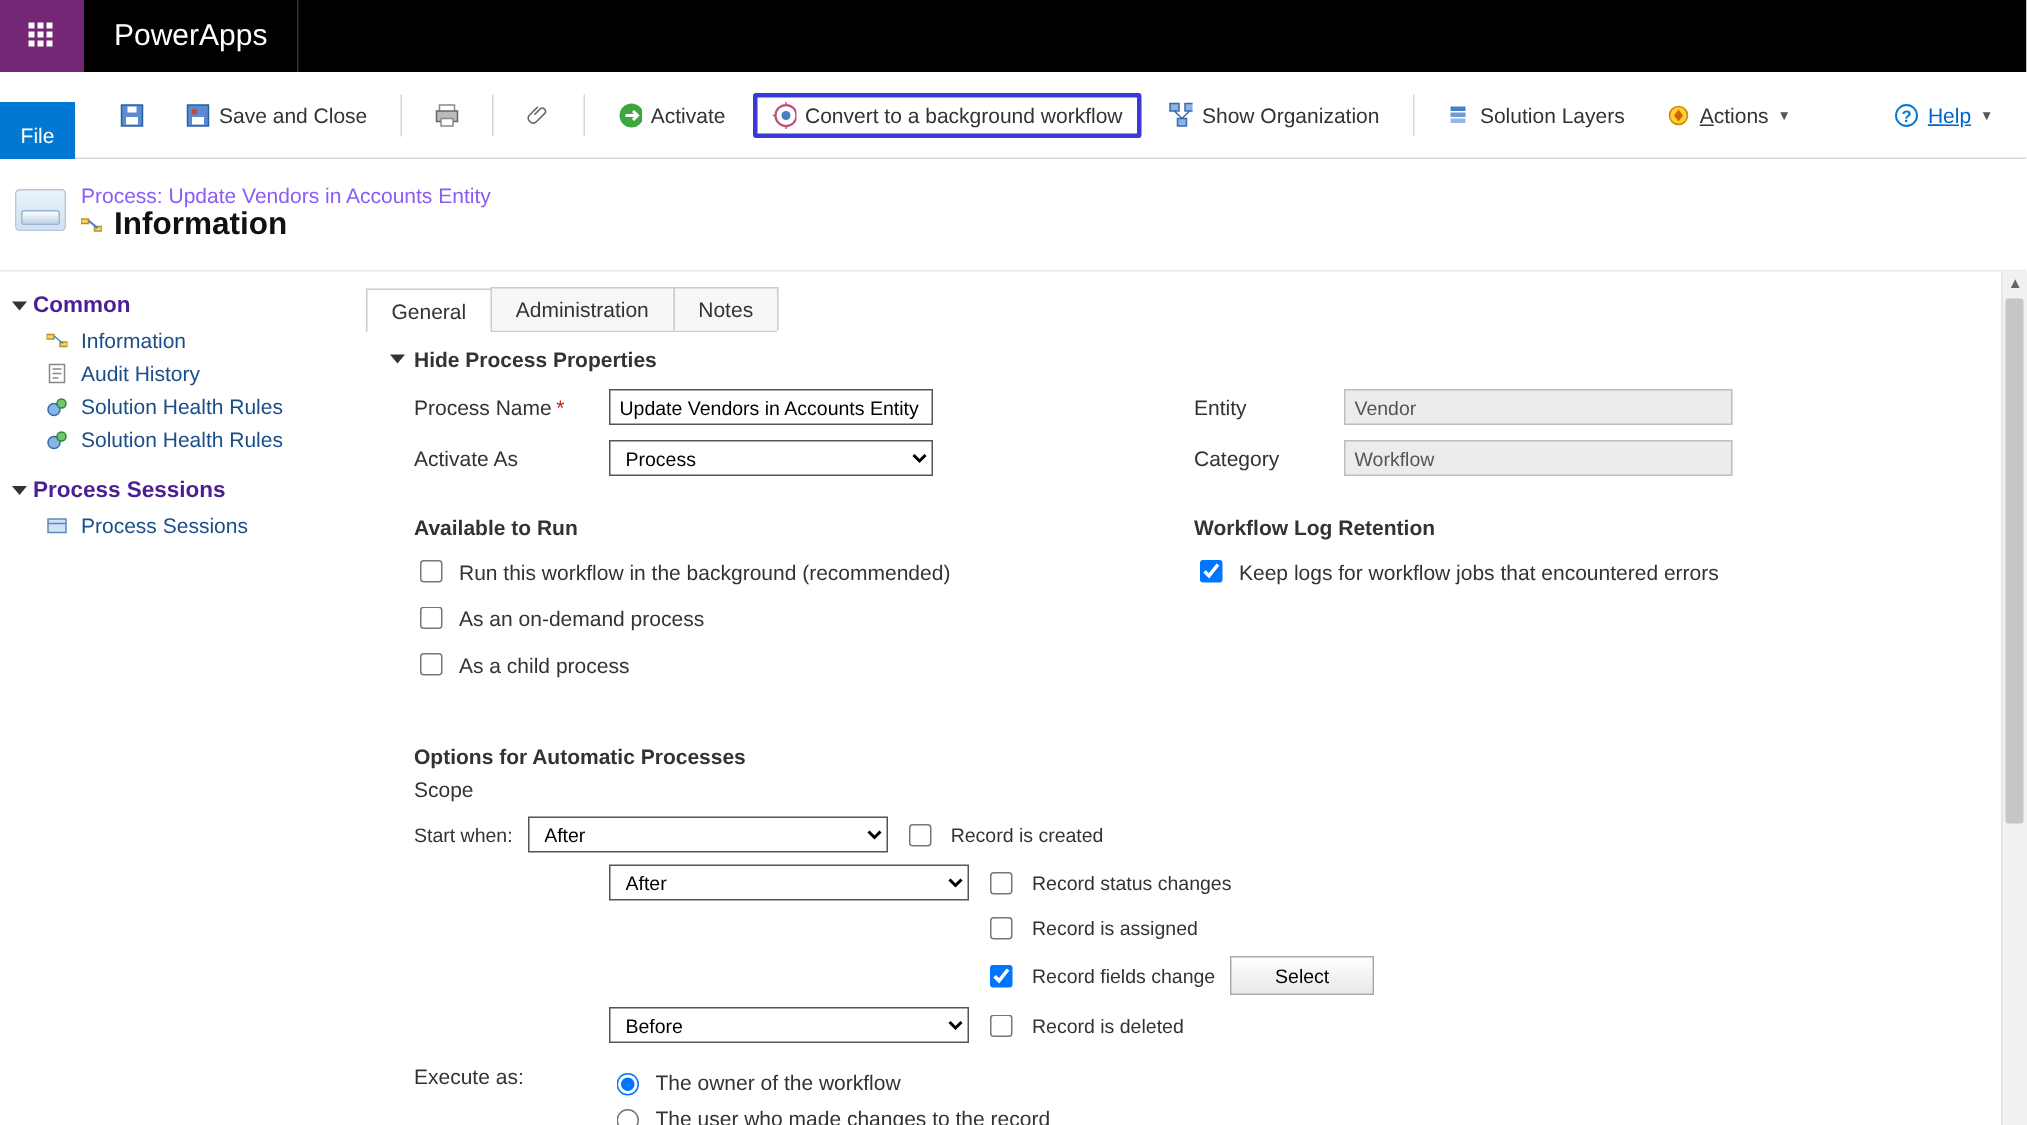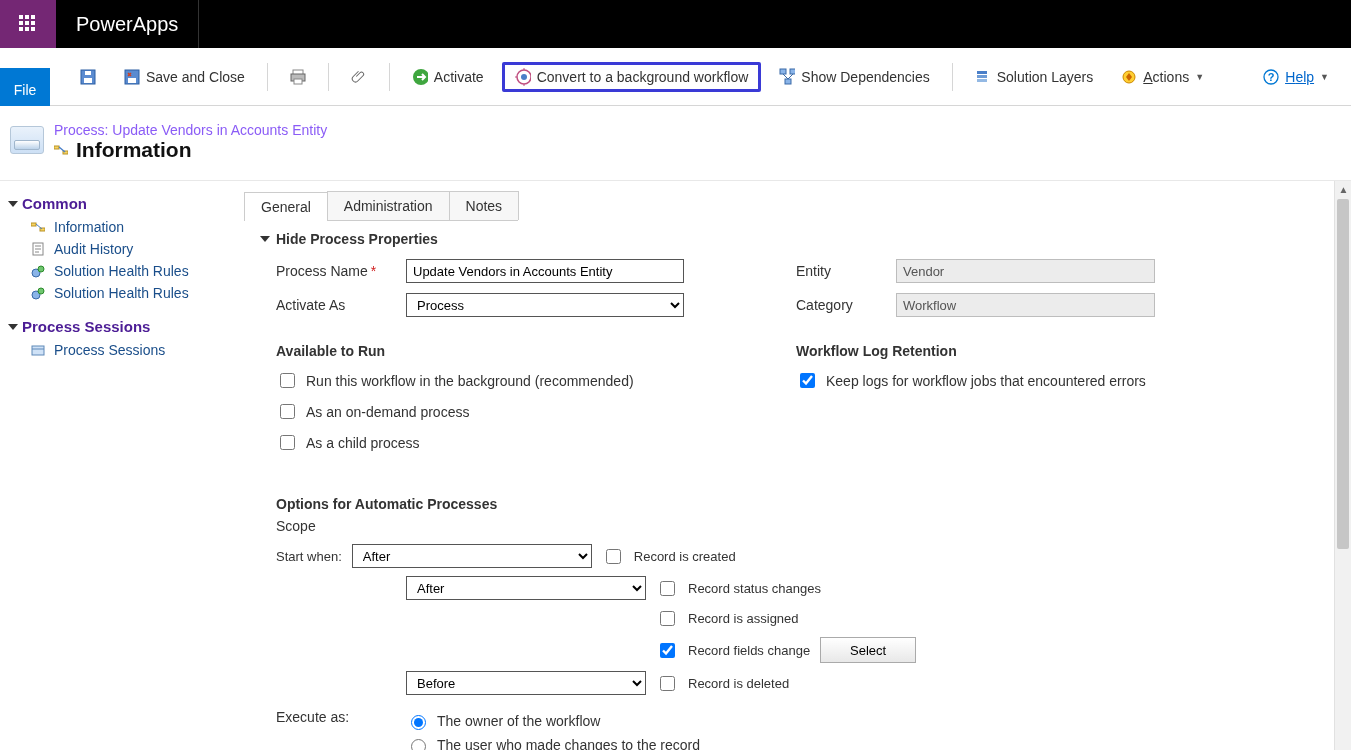--- a/index.html
+++ b/index.html
@@ -205,21 +205,21 @@
     display:flex;align-items:center;
     margin-bottom: 10px;
   }
   .row label.fl {
     width: 130px;
     font-size: 14px;
     color:#333;
   }
   .req { color:#d02020; margin-left:3px;}
   input[type=text].tb, select.sel {
-    width: 278px;
+    width: 216px;
     height: 24px;
     border:1px solid #555;
     padding: 2px 6px;
     font-size: 13px;
     background:#fff;
   }
   select.sel { appearance: menulist; }
   .ro {
     width: 259px;height:24px;border:1px solid #bdbdbd;background:#ececec;
     padding:2px 6px;font-size:13px;color:#555;display:flex;align-items:center;
@@ -341,21 +341,21 @@
     </div>
     <div class="rbtn">
       <span class="icon">
         <svg width="18" height="18">
             <rect x="1" y="1" width="6" height="5" fill="#8ab4e8" stroke="#3a6aa8"></rect>
             <rect x="11" y="1" width="6" height="5" fill="#8ab4e8" stroke="#3a6aa8"></rect>
             <rect x="6" y="11" width="6" height="5" fill="#8ab4e8" stroke="#3a6aa8"></rect>
             <path d="M4 6 L9 11 M14 6 L9 11" stroke="#3a6aa8"></path>
           </svg>
       </span>
-      <span>Show Dependencies</span>
+      <span>Show Organization</span>
     </div>
     <div class="sep"></div>
     <div class="rbtn">
       <span class="icon">
         <svg width="16" height="16">
             <rect x="2" y="2" width="10" height="3" fill="#4a7fc8"></rect>
             <rect x="2" y="6" width="10" height="3" fill="#6f9cd6"></rect>
             <rect x="2" y="10" width="10" height="3" fill="#94b9e4"></rect>
           </svg>
       </span>

